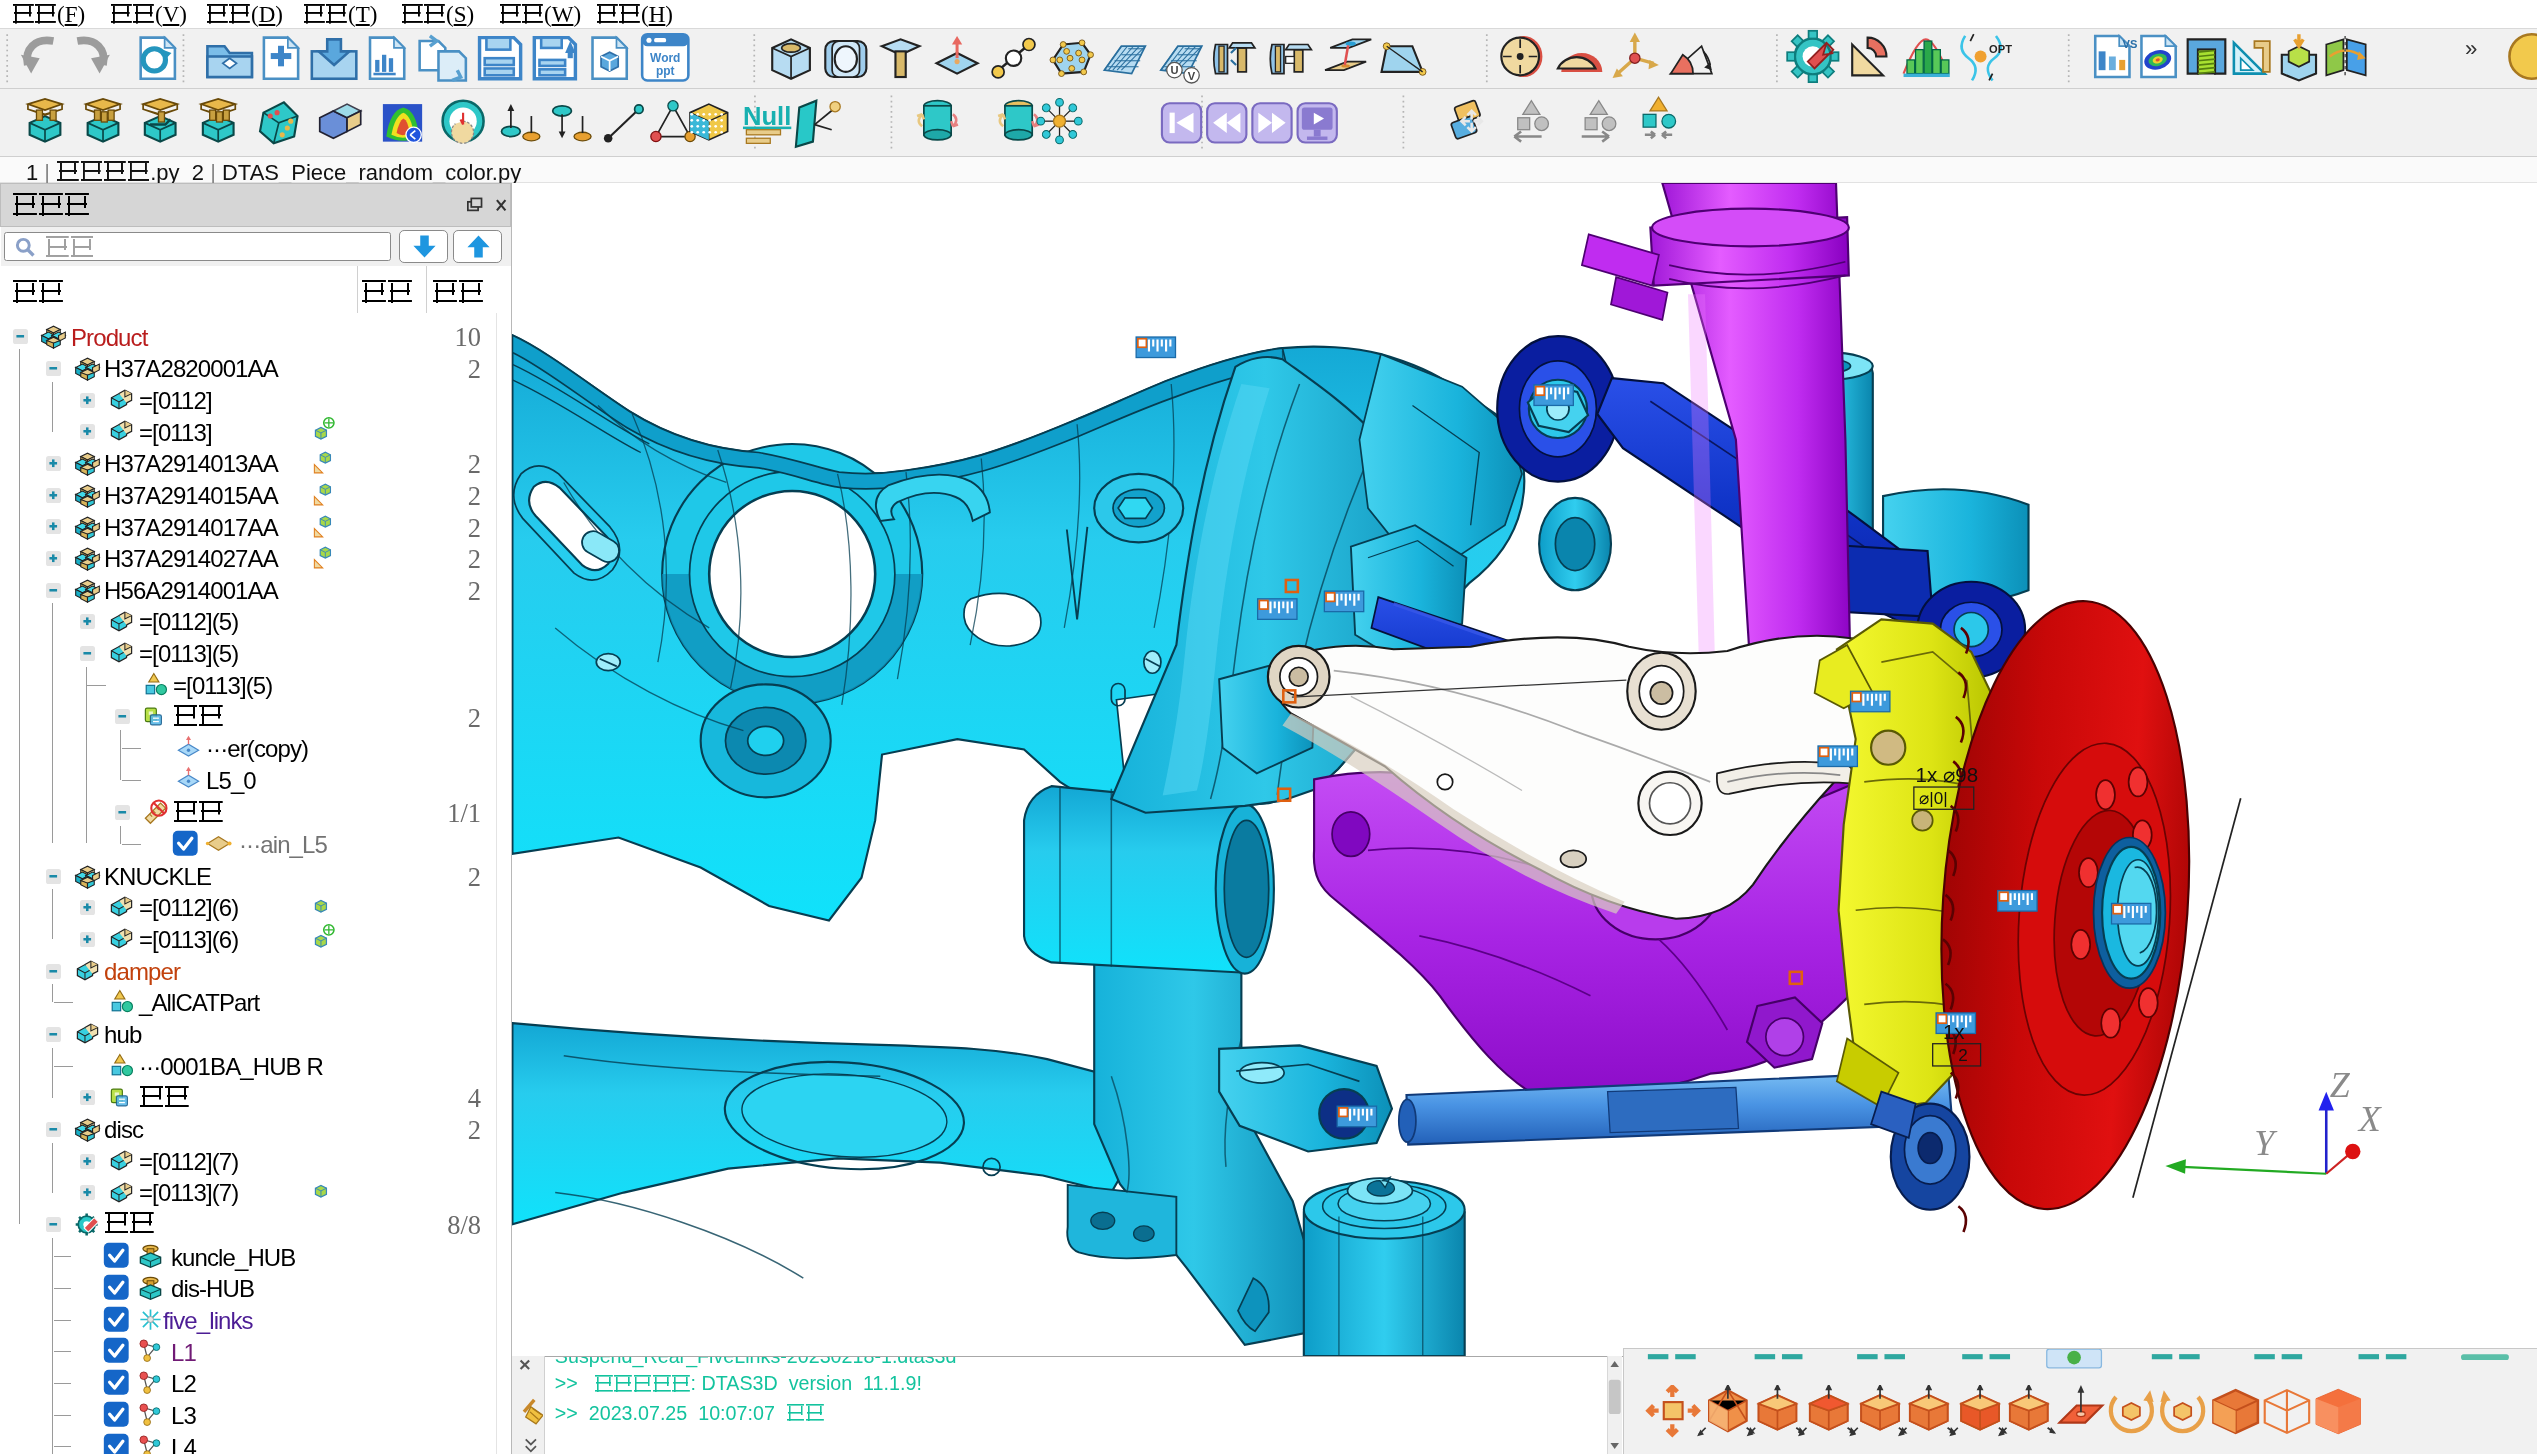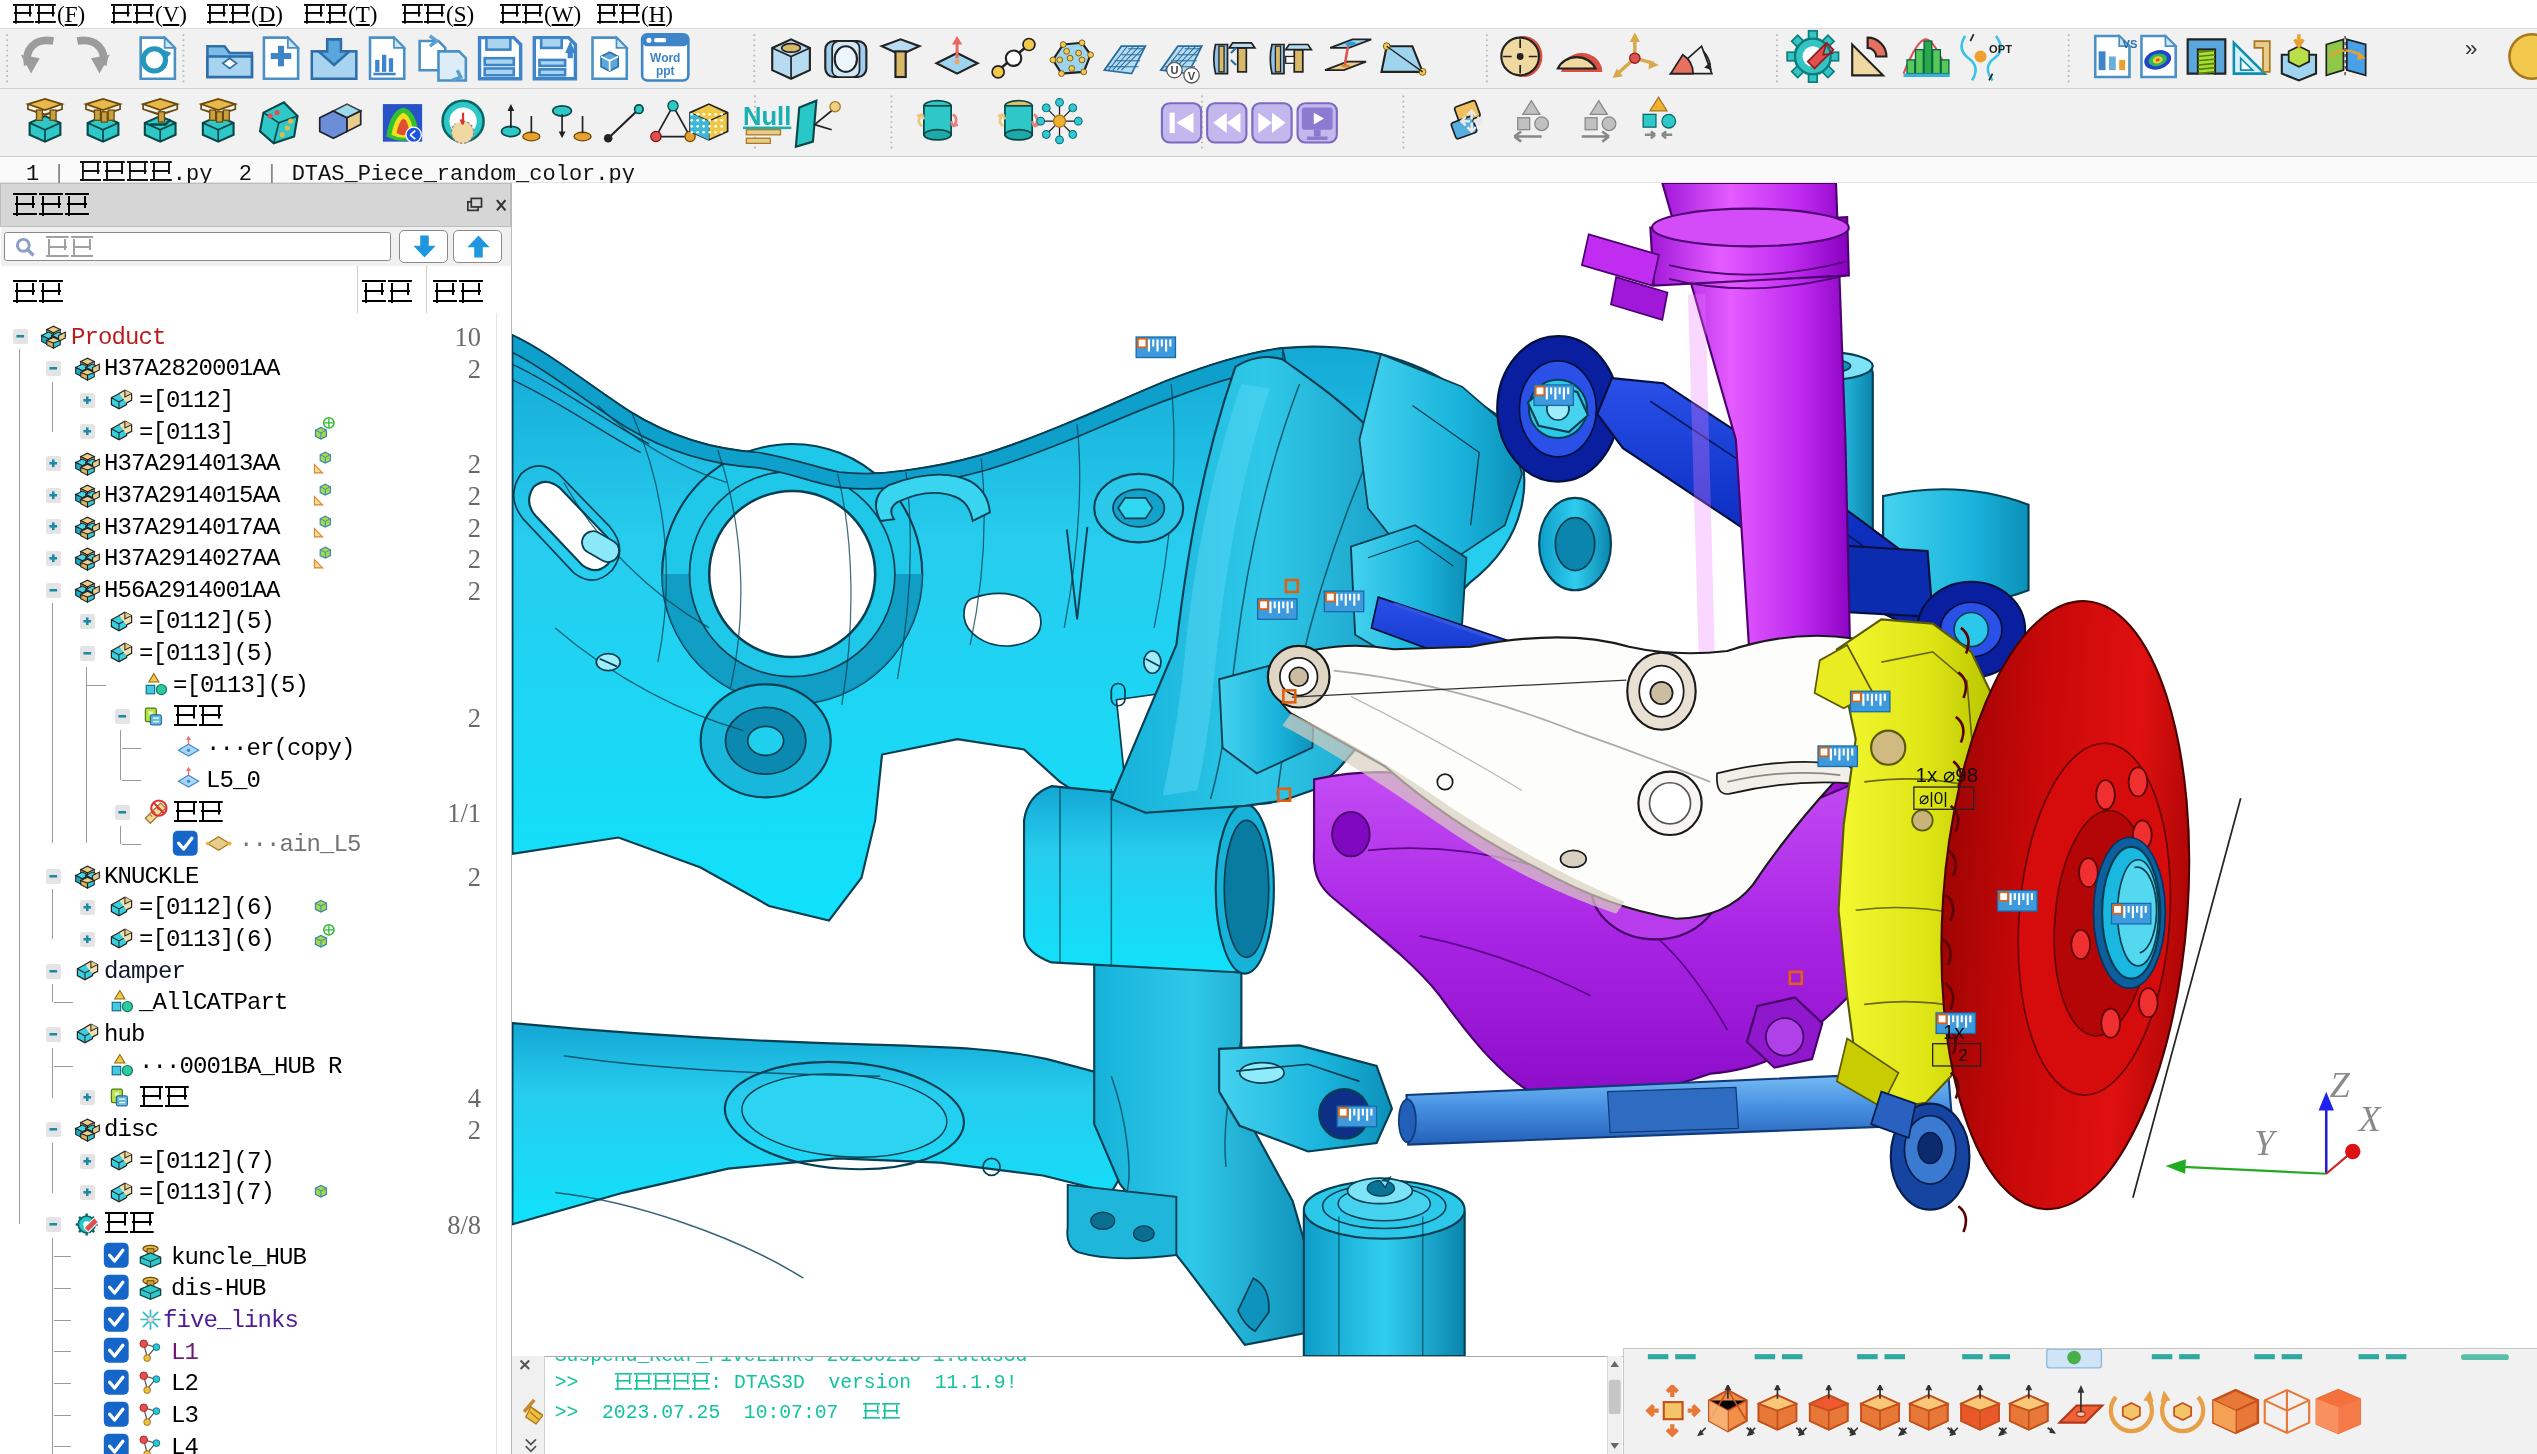--- a/index.html
+++ b/index.html
@@ -2,21 +2,21 @@
 <html style="font-size:13.7px"><head><meta charset="utf-8">
 <style>
 *{margin:0;padding:0;box-sizing:border-box}
 html,body{width:2538px;height:1455px;overflow:hidden;background:#fff;font-family:"Liberation Sans",sans-serif;position:relative}
 .abs{position:absolute}
 .c{display:inline-block;width:.9em;height:.9em;margin:0 .04em;vertical-align:-.08em;
 background-image:linear-gradient(currentColor,currentColor),linear-gradient(currentColor,currentColor),linear-gradient(currentColor,currentColor),linear-gradient(currentColor,currentColor),linear-gradient(currentColor,currentColor);
 background-repeat:no-repeat;
 background-size:100% 9%,84% 9%,100% 9%,9% 84%,9% 50%;
 background-position:50% 4%,50% 50%,50% 96%,12% 92%,88% 30%;}
-.mono{font-family:Liberation Mono, monospace}
+.mono{font-family:Liberation Sans, sans-serif}
 .serif{font-family:"Liberation Serif",serif}
 </style></head><body>
 <div class="abs" style="left:0;top:0;width:2538px;height:28px;background:#fff"></div>
 <span class="abs serif" style="left:12px;top:1.7px;font-size:23px;color:#000"><i class="c"></i><i class="c"></i>(<span style="text-decoration:underline">F</span>)</span>
 <span class="abs serif" style="left:110px;top:1.7px;font-size:23px;color:#000"><i class="c"></i><i class="c"></i>(<span style="text-decoration:underline">V</span>)</span>
 <span class="abs serif" style="left:206px;top:1.7px;font-size:23px;color:#000"><i class="c"></i><i class="c"></i>(<span style="text-decoration:underline">D</span>)</span>
 <span class="abs serif" style="left:303px;top:1.7px;font-size:23px;color:#000"><i class="c"></i><i class="c"></i>(<span style="text-decoration:underline">T</span>)</span>
 <span class="abs serif" style="left:401px;top:1.7px;font-size:23px;color:#000"><i class="c"></i><i class="c"></i>(<span style="text-decoration:underline">S</span>)</span>
 <span class="abs serif" style="left:499px;top:1.7px;font-size:23px;color:#000"><i class="c"></i><i class="c"></i>(<span style="text-decoration:underline">W</span>)</span>
 <span class="abs serif" style="left:596px;top:1.7px;font-size:23px;color:#000"><i class="c"></i><i class="c"></i>(<span style="text-decoration:underline">H</span>)</span>
@@ -876,21 +876,21 @@
     <circle cx="8" cy="8" r="6" fill="none" stroke="#30b830" stroke-width="1.8"></circle>
     <path d="M8,3 V13 M3,8 H13" stroke="#30b830" stroke-width="1.5"></path>
   </svg>
 <div class="abs" style="left:46px;top:964px;width:14.5px;height:14.5px;background:#e4e4e4;border-radius:2.6px"></div>
 <svg class="abs" style="left:46px;top:964px" width="14.5" height="14.5" viewBox="0 0 17 17">
     <line x1="4" y1="8.5" x2="13" y2="8.5" stroke="#1a8aa8" stroke-width="3"></line>
   </svg>
 <svg class="abs" style="left:74px;top:957px" width="27" height="27" viewBox="0 0 32 32">
     <use href="#i-part"></use>
   </svg>
-<div class="abs mono" style="left:104px;top:958px;font-size:24px;color:#0f172a;letter-spacing:-0.9px">damper</div>
+<div class="abs mono" style="left:104px;top:958px;font-size:24px;color:#c2410c;letter-spacing:-0.9px">damper</div>
 <div class="abs" style="left:54px;top:1002px;width:19px;height:0.9px;background:#9a9a9a"></div>
 <svg class="abs" style="left:108px;top:988px" width="27" height="27" viewBox="0 0 32 32">
     <use href="#i-geom"></use>
   </svg>
 <div class="abs mono" style="left:139px;top:989px;font-size:24px;color:#000;letter-spacing:-0.9px">_AllCATPart</div>
 <div class="abs" style="left:46px;top:1027px;width:14.5px;height:14.5px;background:#e4e4e4;border-radius:2.6px"></div>
 <svg class="abs" style="left:46px;top:1027px" width="14.5" height="14.5" viewBox="0 0 17 17">
     <line x1="4" y1="8.5" x2="13" y2="8.5" stroke="#1a8aa8" stroke-width="3"></line>
   </svg>
 <svg class="abs" style="left:74px;top:1020px" width="27" height="27" viewBox="0 0 32 32">

